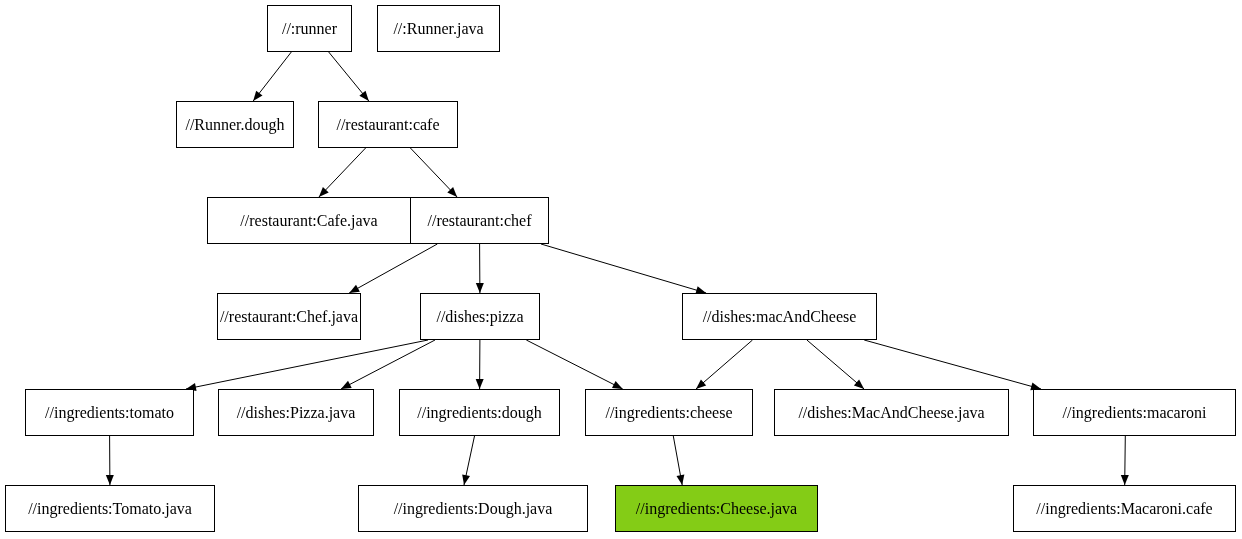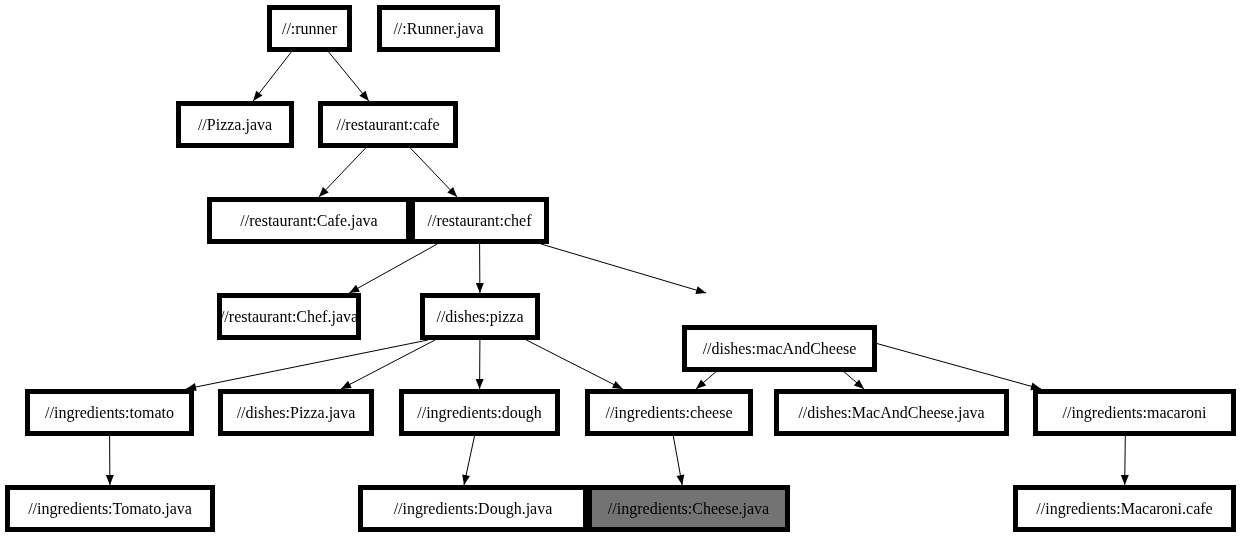--- a/index.html
+++ b/index.html
@@ -20,21 +20,21 @@
     left: 0; top: 0;
     width: 1242px;
     height: 539px;
   }
   #edge-layer line {
     stroke-width: 1;
   }
   #node-layer .node {
     position: absolute;
     box-sizing: border-box;
-    border: 5px solid #14532d;
+    border: 1px solid #14532d;
     background: #ffffff;
     display: flex;
     align-items: center;
     justify-content: center;
     font-size: 16px;
     line-height: 1;
     color: #000000;
     white-space: nowrap;
   }
 </style>
@@ -68,38 +68,38 @@
       <line x1="1125.3" y1="436" x2="1124.7" y2="485" stroke="#000000" marker-end="url(#arrow)"></line>
     </svg>
   <div id="node-layer">
       <div class="node" style="left: 267px; top: 5px; width: 85px; height: 47px; border-color: rgb(0, 0, 0); background: rgb(255, 255, 255); color: rgb(0, 0, 0);">
         <span>//:runner</span>
       </div>
       <div class="node" style="left: 377px; top: 5px; width: 123px; height: 47px; border-color: rgb(0, 0, 0); background: rgb(255, 255, 255); color: rgb(0, 0, 0);">
         <span>//:Runner.java</span>
       </div>
       <div class="node" style="left: 176px; top: 101px; width: 118px; height: 47px; border-color: rgb(0, 0, 0); background: rgb(255, 255, 255); color: rgb(0, 0, 0);">
-        <span>//Pizza.java</span>
+        <span>//Runner.dough</span>
       </div>
       <div class="node" style="left: 318px; top: 101px; width: 140px; height: 47px; border-color: rgb(0, 0, 0); background: rgb(255, 255, 255); color: rgb(0, 0, 0);">
         <span>//restaurant:cafe</span>
       </div>
       <div class="node" style="left: 207px; top: 197px; width: 204px; height: 47px; border-color: rgb(0, 0, 0); background: rgb(255, 255, 255); color: rgb(0, 0, 0);">
         <span>//restaurant:Cafe.java</span>
       </div>
       <div class="node" style="left: 410px; top: 197px; width: 139px; height: 47px; border-color: rgb(0, 0, 0); background: rgb(255, 255, 255); color: rgb(0, 0, 0);">
         <span>//restaurant:chef</span>
       </div>
       <div class="node" style="left: 217px; top: 293px; width: 144px; height: 47px; border-color: rgb(0, 0, 0); background: rgb(255, 255, 255); color: rgb(0, 0, 0);">
         <span>//restaurant:Chef.java</span>
       </div>
       <div class="node" style="left: 420px; top: 293px; width: 120px; height: 47px; border-color: rgb(0, 0, 0); background: rgb(255, 255, 255); color: rgb(0, 0, 0);">
         <span>//dishes:pizza</span>
       </div>
-      <div class="node" style="left: 682px; top: 293px; width: 195px; height: 47px; border-color: rgb(0, 0, 0); background: rgb(255, 255, 255); color: rgb(0, 0, 0); margin-top: 32px;">
+      <div class="node" style="left: 682px; top: 293px; width: 195px; height: 47px; border-color: rgb(0, 0, 0); background: rgb(255, 255, 255); color: rgb(0, 0, 0);">
         <span>//dishes:macAndCheese</span>
       </div>
       <div class="node" style="left: 25px; top: 389px; width: 169px; height: 47px; border-color: rgb(0, 0, 0); background: rgb(255, 255, 255); color: rgb(0, 0, 0);">
         <span>//ingredients:tomato</span>
       </div>
       <div class="node" style="left: 218px; top: 389px; width: 156px; height: 47px; border-color: rgb(0, 0, 0); background: rgb(255, 255, 255); color: rgb(0, 0, 0);">
         <span>//dishes:Pizza.java</span>
       </div>
       <div class="node" style="left: 399px; top: 389px; width: 161px; height: 47px; border-color: rgb(0, 0, 0); background: rgb(255, 255, 255); color: rgb(0, 0, 0);">
         <span>//ingredients:dough</span>
@@ -112,20 +112,20 @@
       </div>
       <div class="node" style="left: 1033px; top: 389px; width: 203px; height: 47px; border-color: rgb(0, 0, 0); background: rgb(255, 255, 255); color: rgb(0, 0, 0);">
         <span>//ingredients:macaroni</span>
       </div>
       <div class="node" style="left: 5px; top: 485px; width: 210px; height: 47px; border-color: rgb(0, 0, 0); background: rgb(255, 255, 255); color: rgb(0, 0, 0);">
         <span>//ingredients:Tomato.java</span>
       </div>
       <div class="node" style="left: 358px; top: 485px; width: 230px; height: 47px; border-color: rgb(0, 0, 0); background: rgb(255, 255, 255); color: rgb(0, 0, 0);">
         <span>//ingredients:Dough.java</span>
       </div>
-      <div class="node" style="left: 587px; top: 485px; width: 203px; height: 47px; border-color: rgb(0, 0, 0); background: #737373; color: rgb(0, 0, 0);">
+      <div class="node" style="left: 615px; top: 485px; width: 203px; height: 47px; border-color: rgb(0, 0, 0); background: #84cc16; color: rgb(0, 0, 0);">
         <span>//ingredients:Cheese.java</span>
       </div>
       <div class="node" style="left: 1013px; top: 485px; width: 223px; height: 47px; border-color: rgb(0, 0, 0); background: rgb(255, 255, 255); color: rgb(0, 0, 0);">
         <span>//ingredients:Macaroni.cafe</span>
       </div>
     </div>
 </div>
 
 </body></html>

